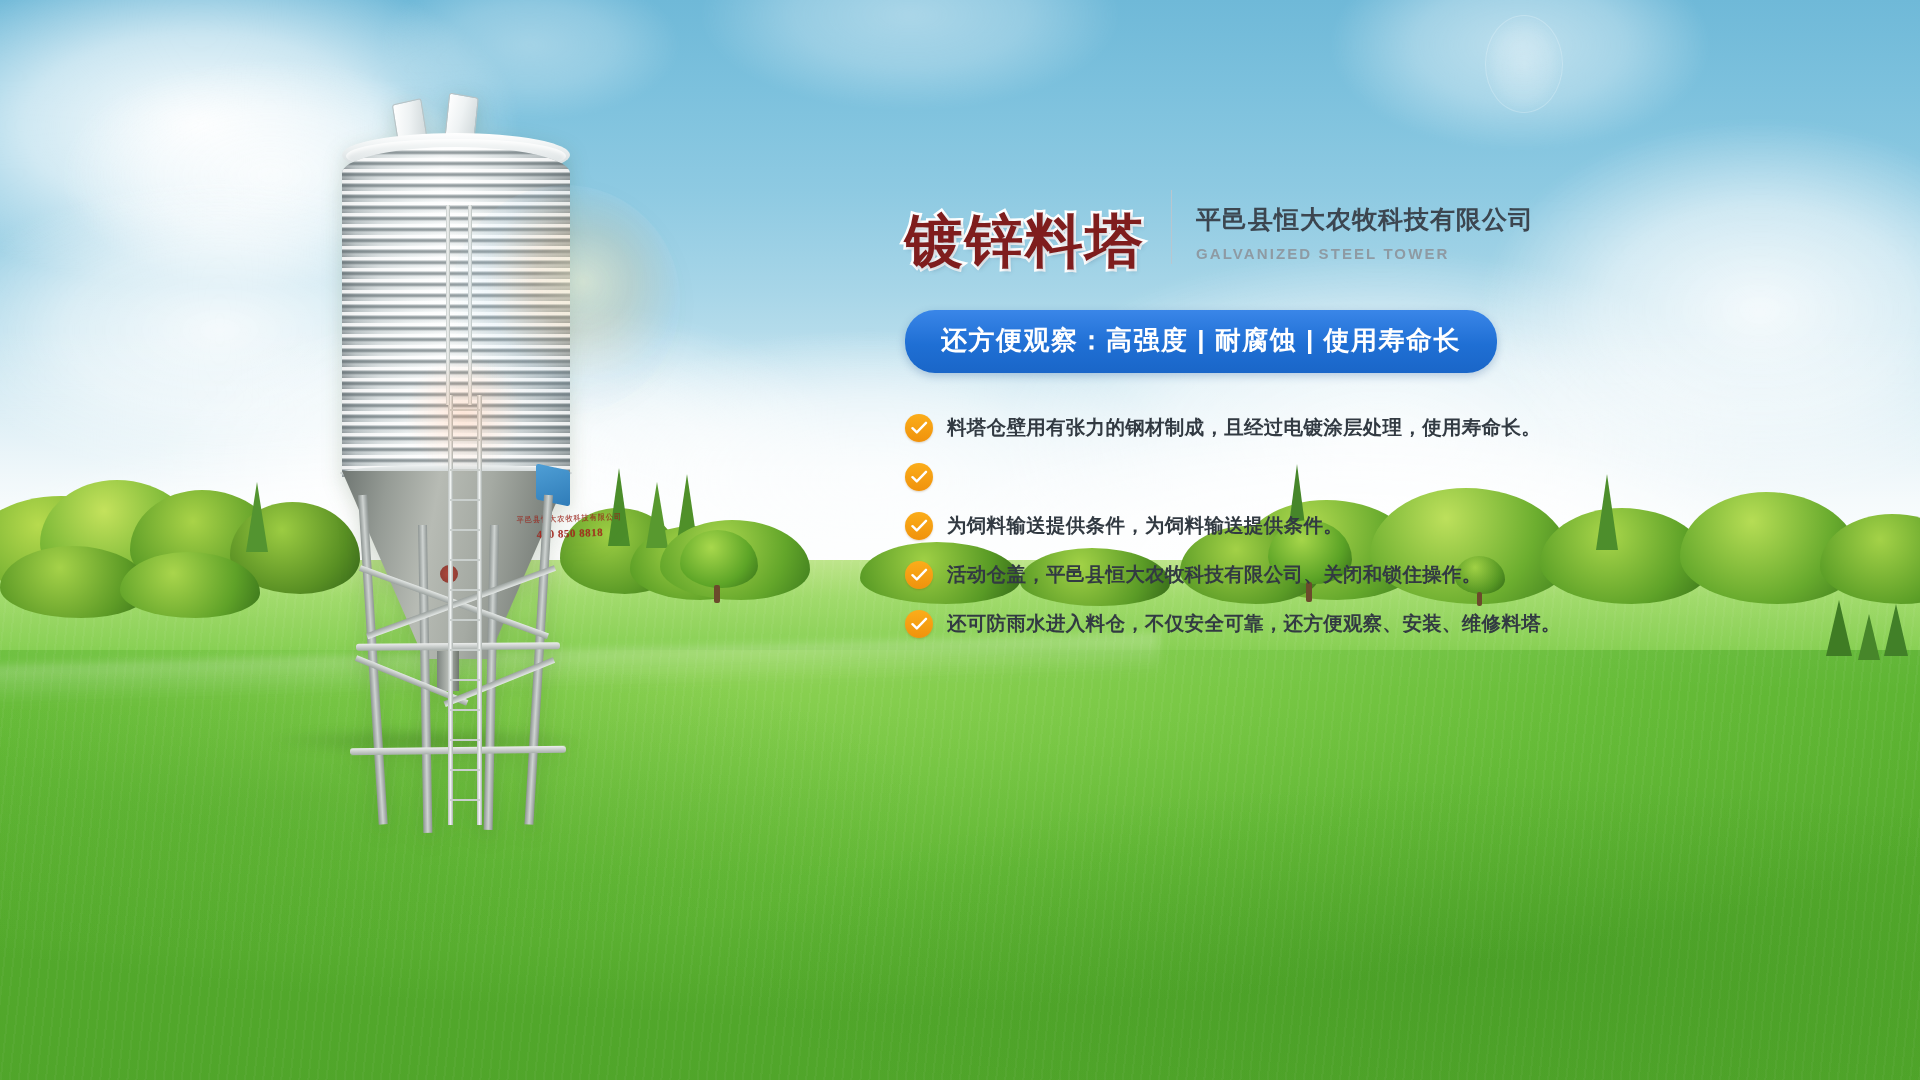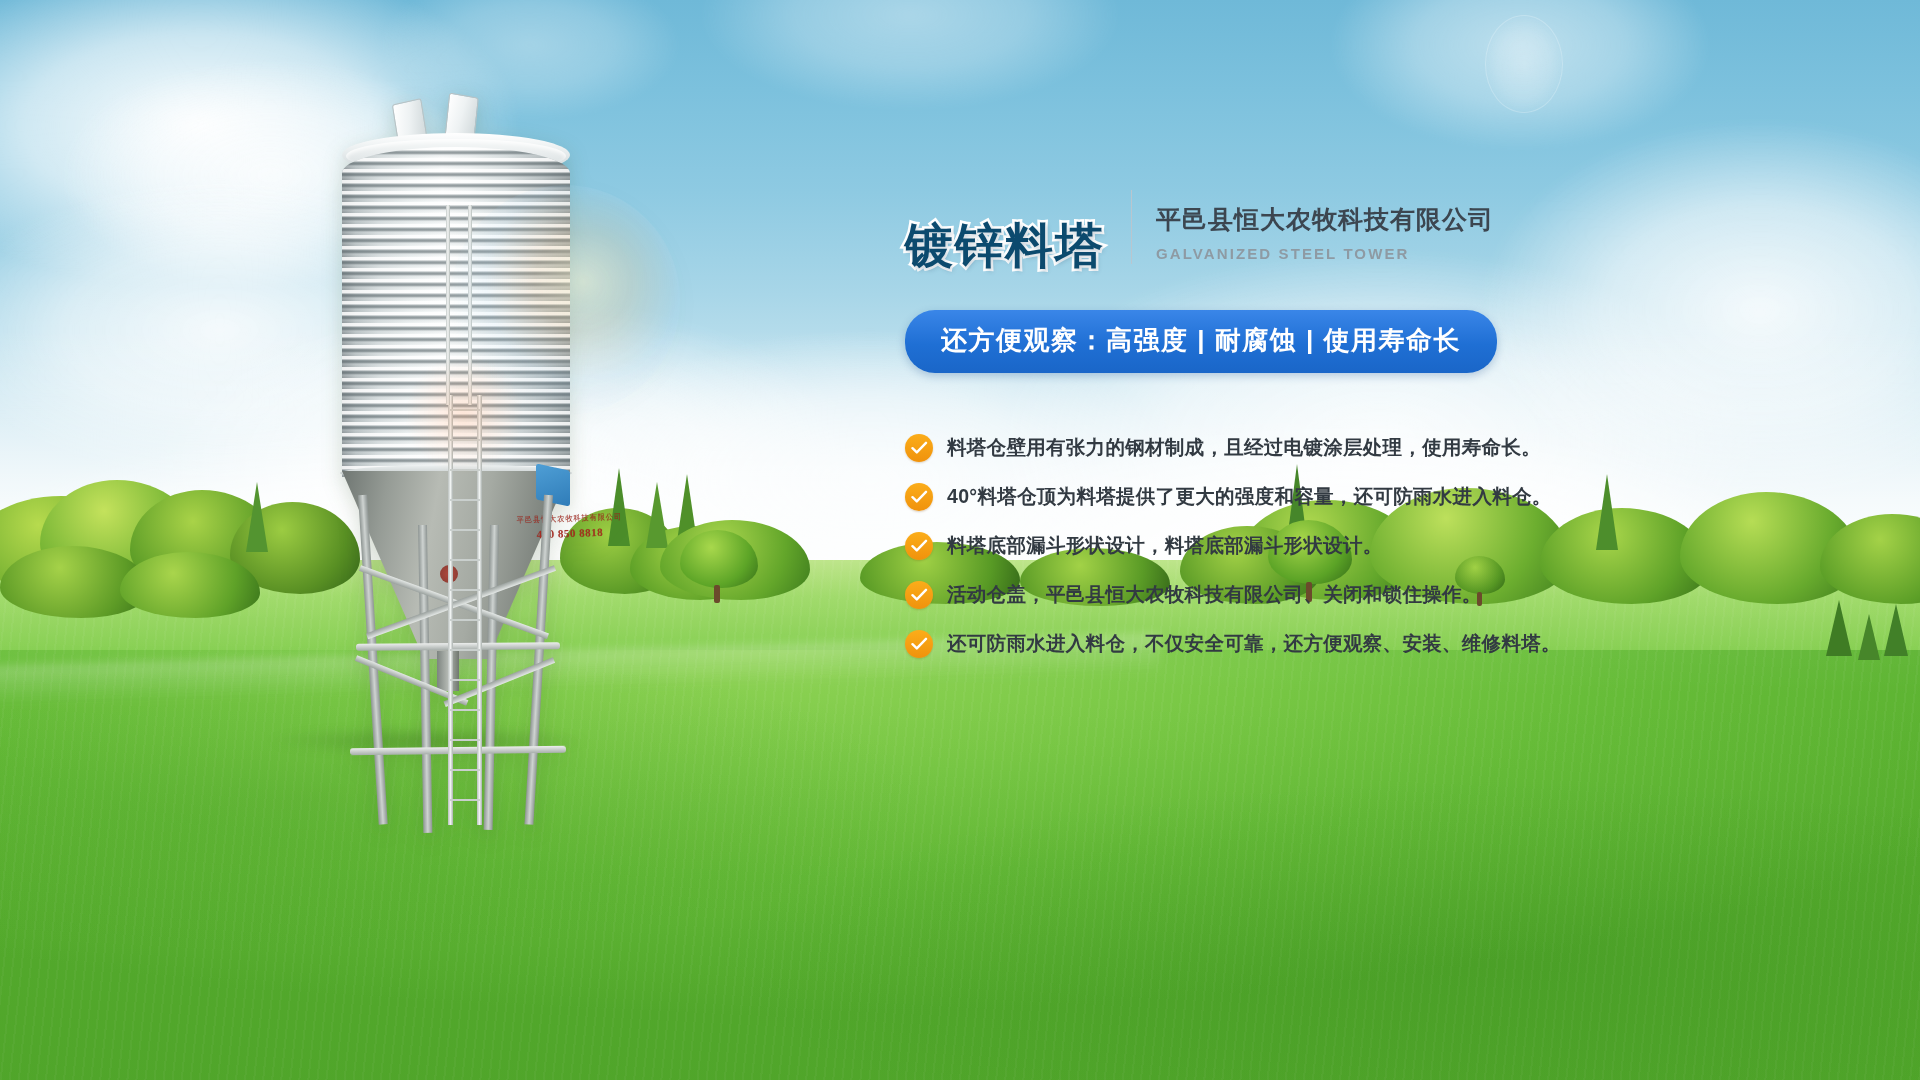--- a/index.html
+++ b/index.html
@@ -241,22 +241,22 @@
     border-radius:50%;
     background:radial-gradient(ellipse, rgba(40,90,20,0.30), rgba(40,90,20,0) 72%);
     filter:blur(4px);
   }
 
   
   .panel { position:absolute; left:905px; top:190px; width:700px; }
 
   .title-row { display:flex; align-items:flex-end; }
   .title-main {
-    font-size:48px; line-height:1;
-    font-weight:bold; color:#0c4a6e;
+    font-size:58px; line-height:1;
+    font-weight:bold; color:#7f1d1d;
     letter-spacing:2px;
     -webkit-text-stroke:5px #ffffff;
     paint-order:stroke fill;
     text-shadow:2px 3px 4px rgba(60,90,120,0.25);
     white-space:nowrap;
   }
   .title-divider {
     width:1px; height:74px; background:#b9c6cf;
     margin:0 24px 6px 26px;
   }
@@ -276,21 +276,21 @@
     display:inline-block;
     background:linear-gradient(180deg,#3a86e8 0%, #1f6fd4 55%, #1a66c8 100%);
     color:#ffffff;
     font-size:26px; font-weight:bold; letter-spacing:1.5px;
     padding:13px 36px 15px 36px;
     border-radius:30px;
     box-shadow:0 3px 8px rgba(20,70,140,0.25);
     white-space:nowrap;
   }
 
-  .features { margin-top:60px; }
+  .features { margin-top:40px; }
   .feature {
     display:flex; align-items:flex-start;
     margin-bottom:20px;
   }
   .check {
     flex:0 0 auto;
     width:28px; height:28px; border-radius:50%;
     background:linear-gradient(180deg,#fbad1a,#f0920c);
     box-shadow:0 1px 2px rgba(120,70,0,0.22);
     position:relative; margin-right:14px; margin-top:1px;
@@ -460,30 +460,29 @@
         </span>
         <span class="feature-text">料塔仓壁用有张力的钢材制成，且经过电镀涂层处理，使用寿命长。</span>
       </div>
 
       <div class="feature">
         <span class="check">
           <svg width="17" height="14" viewBox="0 0 17 14">
               <path d="M1.5 7.2 L5.8 11.4 L15 1.8" fill="none" stroke="#ffffff" stroke-width="2.4" stroke-linecap="round" stroke-linejoin="round"></path>
             </svg>
         </span>
-        <span class="feature-text">40°料塔仓顶为料塔提供了更大的强度和容量，还可防雨水进入料仓。</span>
       </div>
 
       <div class="feature">
         <span class="check">
           <svg width="17" height="14" viewBox="0 0 17 14">
               <path d="M1.5 7.2 L5.8 11.4 L15 1.8" fill="none" stroke="#ffffff" stroke-width="2.4" stroke-linecap="round" stroke-linejoin="round"></path>
             </svg>
         </span>
-        <span class="feature-text">料塔底部漏斗形状设计，料塔底部漏斗形状设计。</span>
+        <span class="feature-text">为饲料输送提供条件，为饲料输送提供条件。</span>
       </div>
 
       <div class="feature">
         <span class="check">
           <svg width="17" height="14" viewBox="0 0 17 14">
               <path d="M1.5 7.2 L5.8 11.4 L15 1.8" fill="none" stroke="#ffffff" stroke-width="2.4" stroke-linecap="round" stroke-linejoin="round"></path>
             </svg>
         </span>
         <span class="feature-text">活动仓盖，平邑县恒大农牧科技有限公司、关闭和锁住操作。</span>
       </div>

